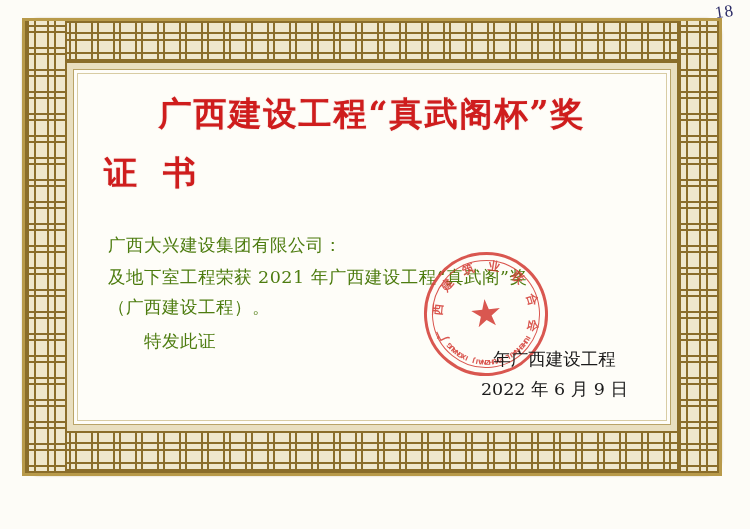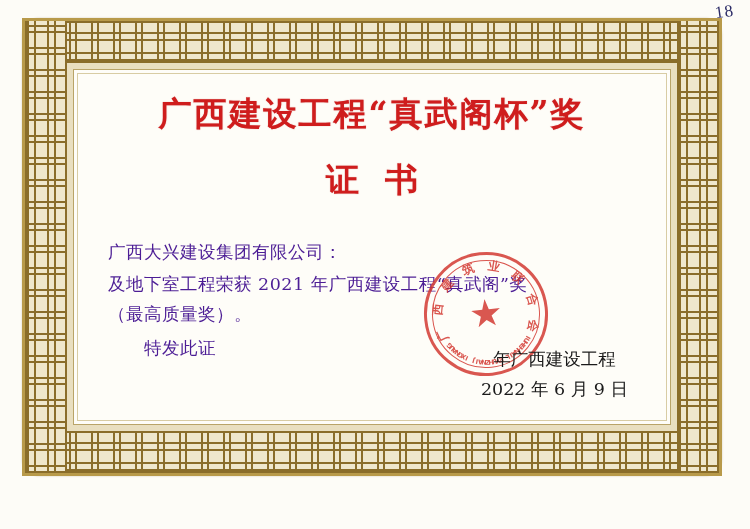--- a/index.html
+++ b/index.html
@@ -121,35 +121,35 @@
     text-align: center;
     color: #cf1d1d;
     font-family: "DejaVu Serif", serif;
     font-weight: bold;
     font-size: 33px;
     letter-spacing: 2px;
     margin-top: 18px;
     text-shadow: 0 0 1px rgba(180,20,20,0.5);
   }
   .title-sub {
-    text-align: center;
+    text-align: left;
     color: #cf1d1d;
     font-family: "DejaVu Serif", serif;
     font-weight: bold;
     font-size: 33px;
     letter-spacing: 26px;
     text-indent: 26px;
-    margin-top: 21px;
+    margin-top: 14px;
     text-shadow: 0 0 1px rgba(180,20,20,0.5);
   }
 
   .body-text {
     margin-top: 34px;
     padding: 0 26px 0 30px;
-    color: #4c1d95;
+    color: #4d7c0f;
     font-family: "DejaVu Serif", serif;
     font-size: 17.5px;
     line-height: 30px;
     letter-spacing: 0.5px;
   }
   .salutation { margin-bottom: 2px; }
   .para { text-indent: 36px; }
   .para-cont { text-indent: 0; }
   .special { text-indent: 36px; margin-top: 4px; }
 
@@ -228,21 +228,21 @@
 
     <div class="content">
 
       <div class="title-main">广西建设工程“真武阁杯”奖</div>
 
       <div class="title-sub">证书</div>
 
       <div class="body-text">
         <div class="salutation">广西大兴建设集团有限公司：</div>
         <div class="para-cont">及地下室工程荣获 2021 年广西建设工程“真武阁”奖</div>
-        <div class="para-cont">（最高质量奖）。</div>
+        <div class="para-cont">（广西建设工程）。</div>
         <div class="special">特发此证</div>
       </div>
 
       <div class="seal">
         <div class="star"></div>
         <div class="seal-text">
             <span style="font-size: 12px; transform: translate(-45.1052px, 16.417px) rotate(-110deg) translate(-50%, -50%);">广</span>
             <span style="font-size: 12px; transform: translate(-47.0483px, -9.51101px) rotate(-78.5714deg) translate(-50%, -50%);">西</span>
             <span style="font-size: 12px; transform: translate(-35.1865px, -32.6483px) rotate(-47.1429deg) translate(-50%, -50%);">建</span>
             <span style="font-size: 12px; transform: translate(-13.0003px, -46.206px) rotate(-15.7143deg) translate(-50%, -50%);">筑</span>

